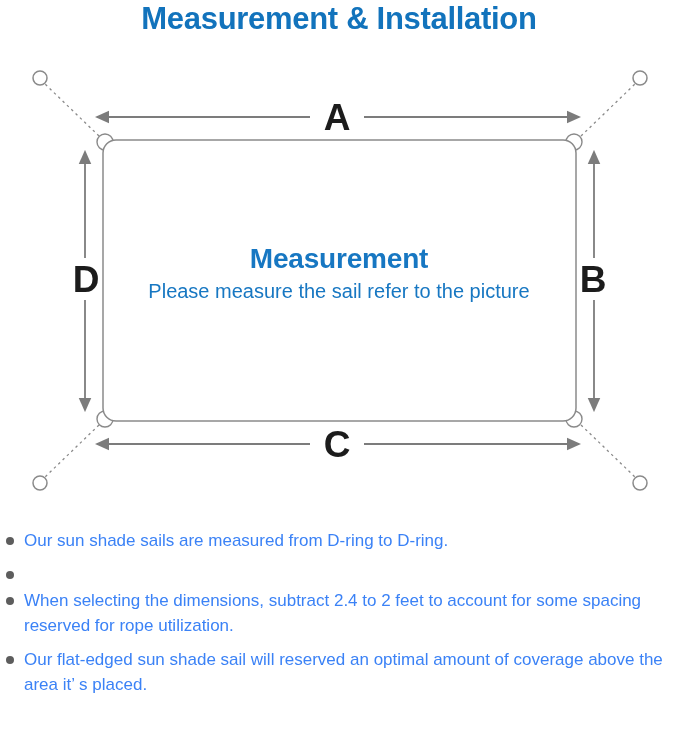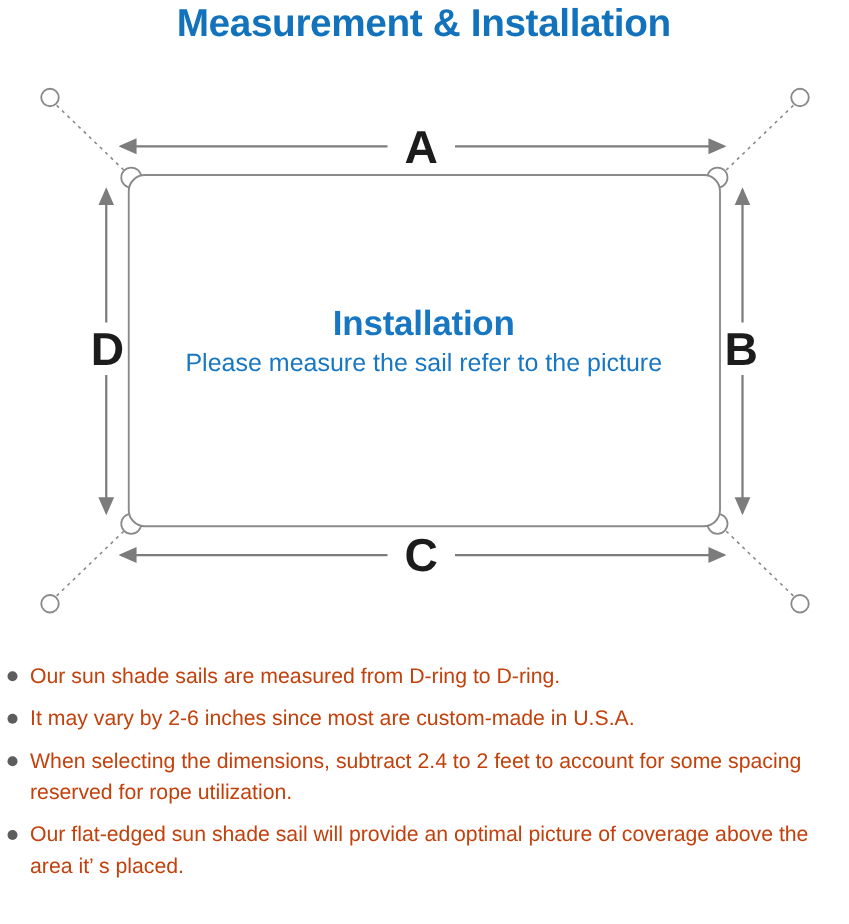--- a/index.html
+++ b/index.html
@@ -59,21 +59,21 @@
     padding: 0;
     list-style: none;
   }
   .notes li {
     display: flex;
     align-items: flex-start;
     gap: 10px;
     margin-bottom: 9px;
     font-size: 17px;
     line-height: 25px;
-    color: #c2410c;
+    color: #3b82f6;
   }
   .bullet-dot {
     flex: none;
     width: 8px;
     height: 8px;
     margin-top: 9px;
     border-radius: 50%;
     background: #5d5d5d;
   }
 </style>
@@ -127,36 +127,35 @@
 
     <g font-family="Liberation Sans, sans-serif" font-weight="bold" font-size="37" fill="#1c1c1c" text-anchor="middle">
       <text x="337" y="130">A</text>
       <text x="593" y="292">B</text>
       <text x="337" y="457">C</text>
       <text x="86" y="292">D</text>
     </g>
   </svg>
 
   <div class="center-text">
-    <div class="center-title">Installation</div>
+    <div class="center-title">Measurement</div>
     <div class="center-subtitle">Please measure the sail refer to the picture</div>
   </div>
 
   <ul class="notes">
     <li>
       <span class="bullet-dot"></span>
       <span>Our sun shade sails are measured from D-ring to D-ring.</span>
     </li>
     <li>
       <span class="bullet-dot"></span>
-      <span>It may vary by 2-6 inches since most are custom-made in U.S.A.</span>
     </li>
     <li>
       <span class="bullet-dot"></span>
       <span>When selecting the dimensions, subtract 2.4 to 2 feet to account for some spacing reserved for rope utilization.</span>
     </li>
     <li>
       <span class="bullet-dot"></span>
-      <span>Our flat-edged sun shade sail will provide an optimal picture of coverage above the area it’ s placed.</span>
+      <span>Our flat-edged sun shade sail will reserved an optimal amount of coverage above the area it’ s placed.</span>
     </li>
   </ul>
 
 </div>
 
 </body></html>

